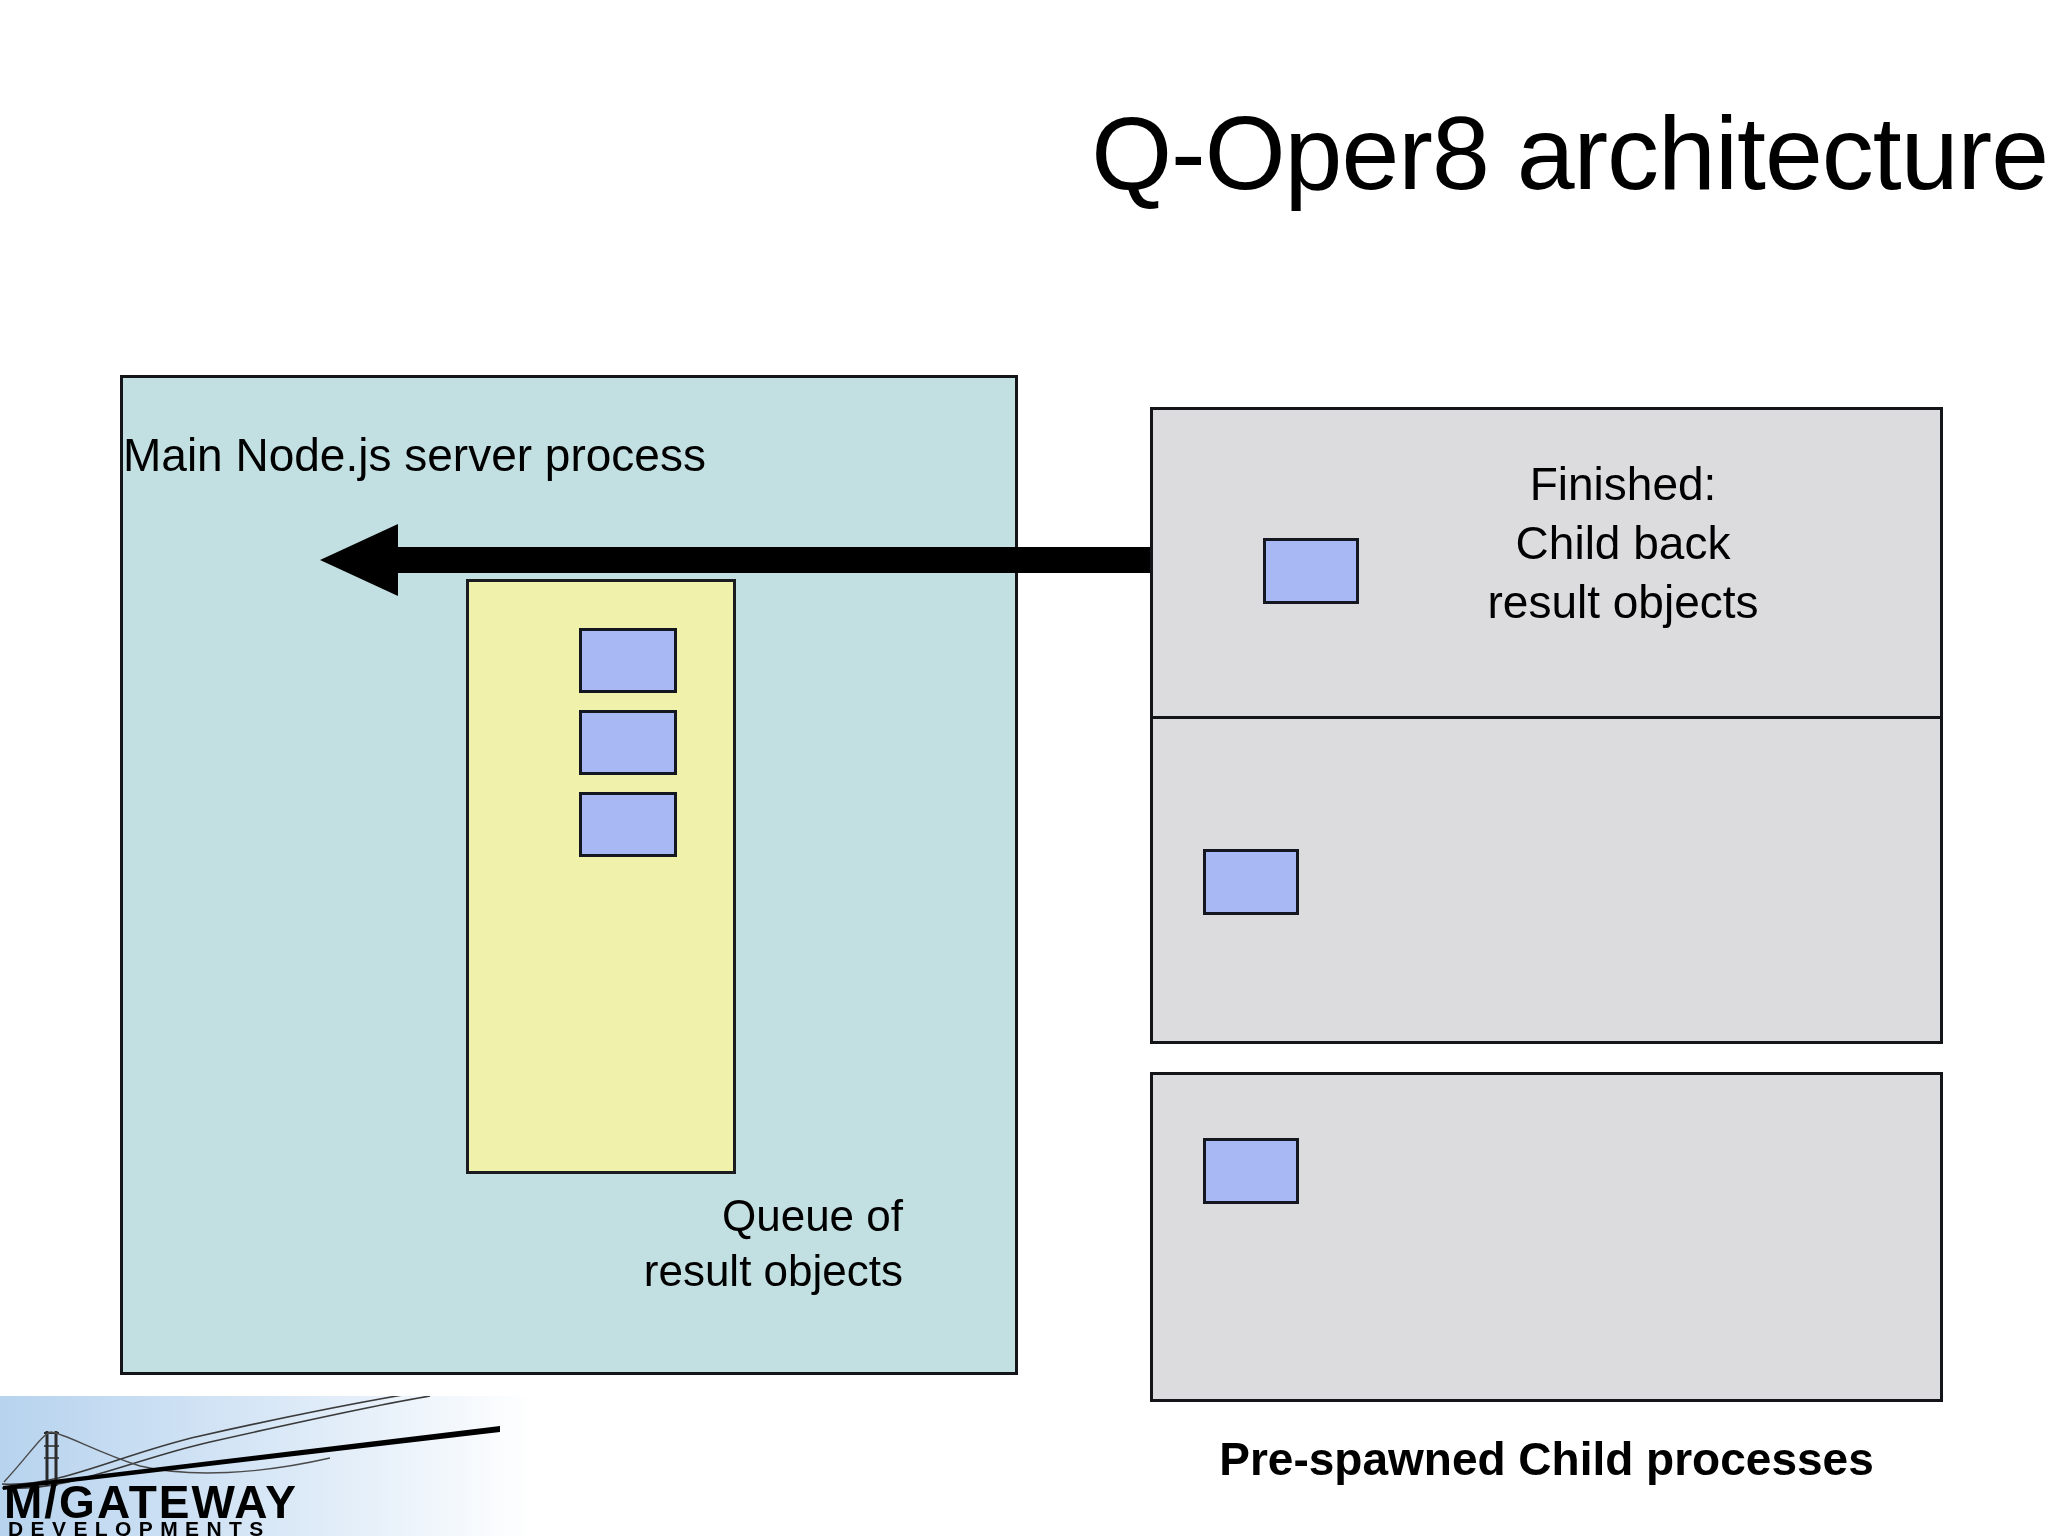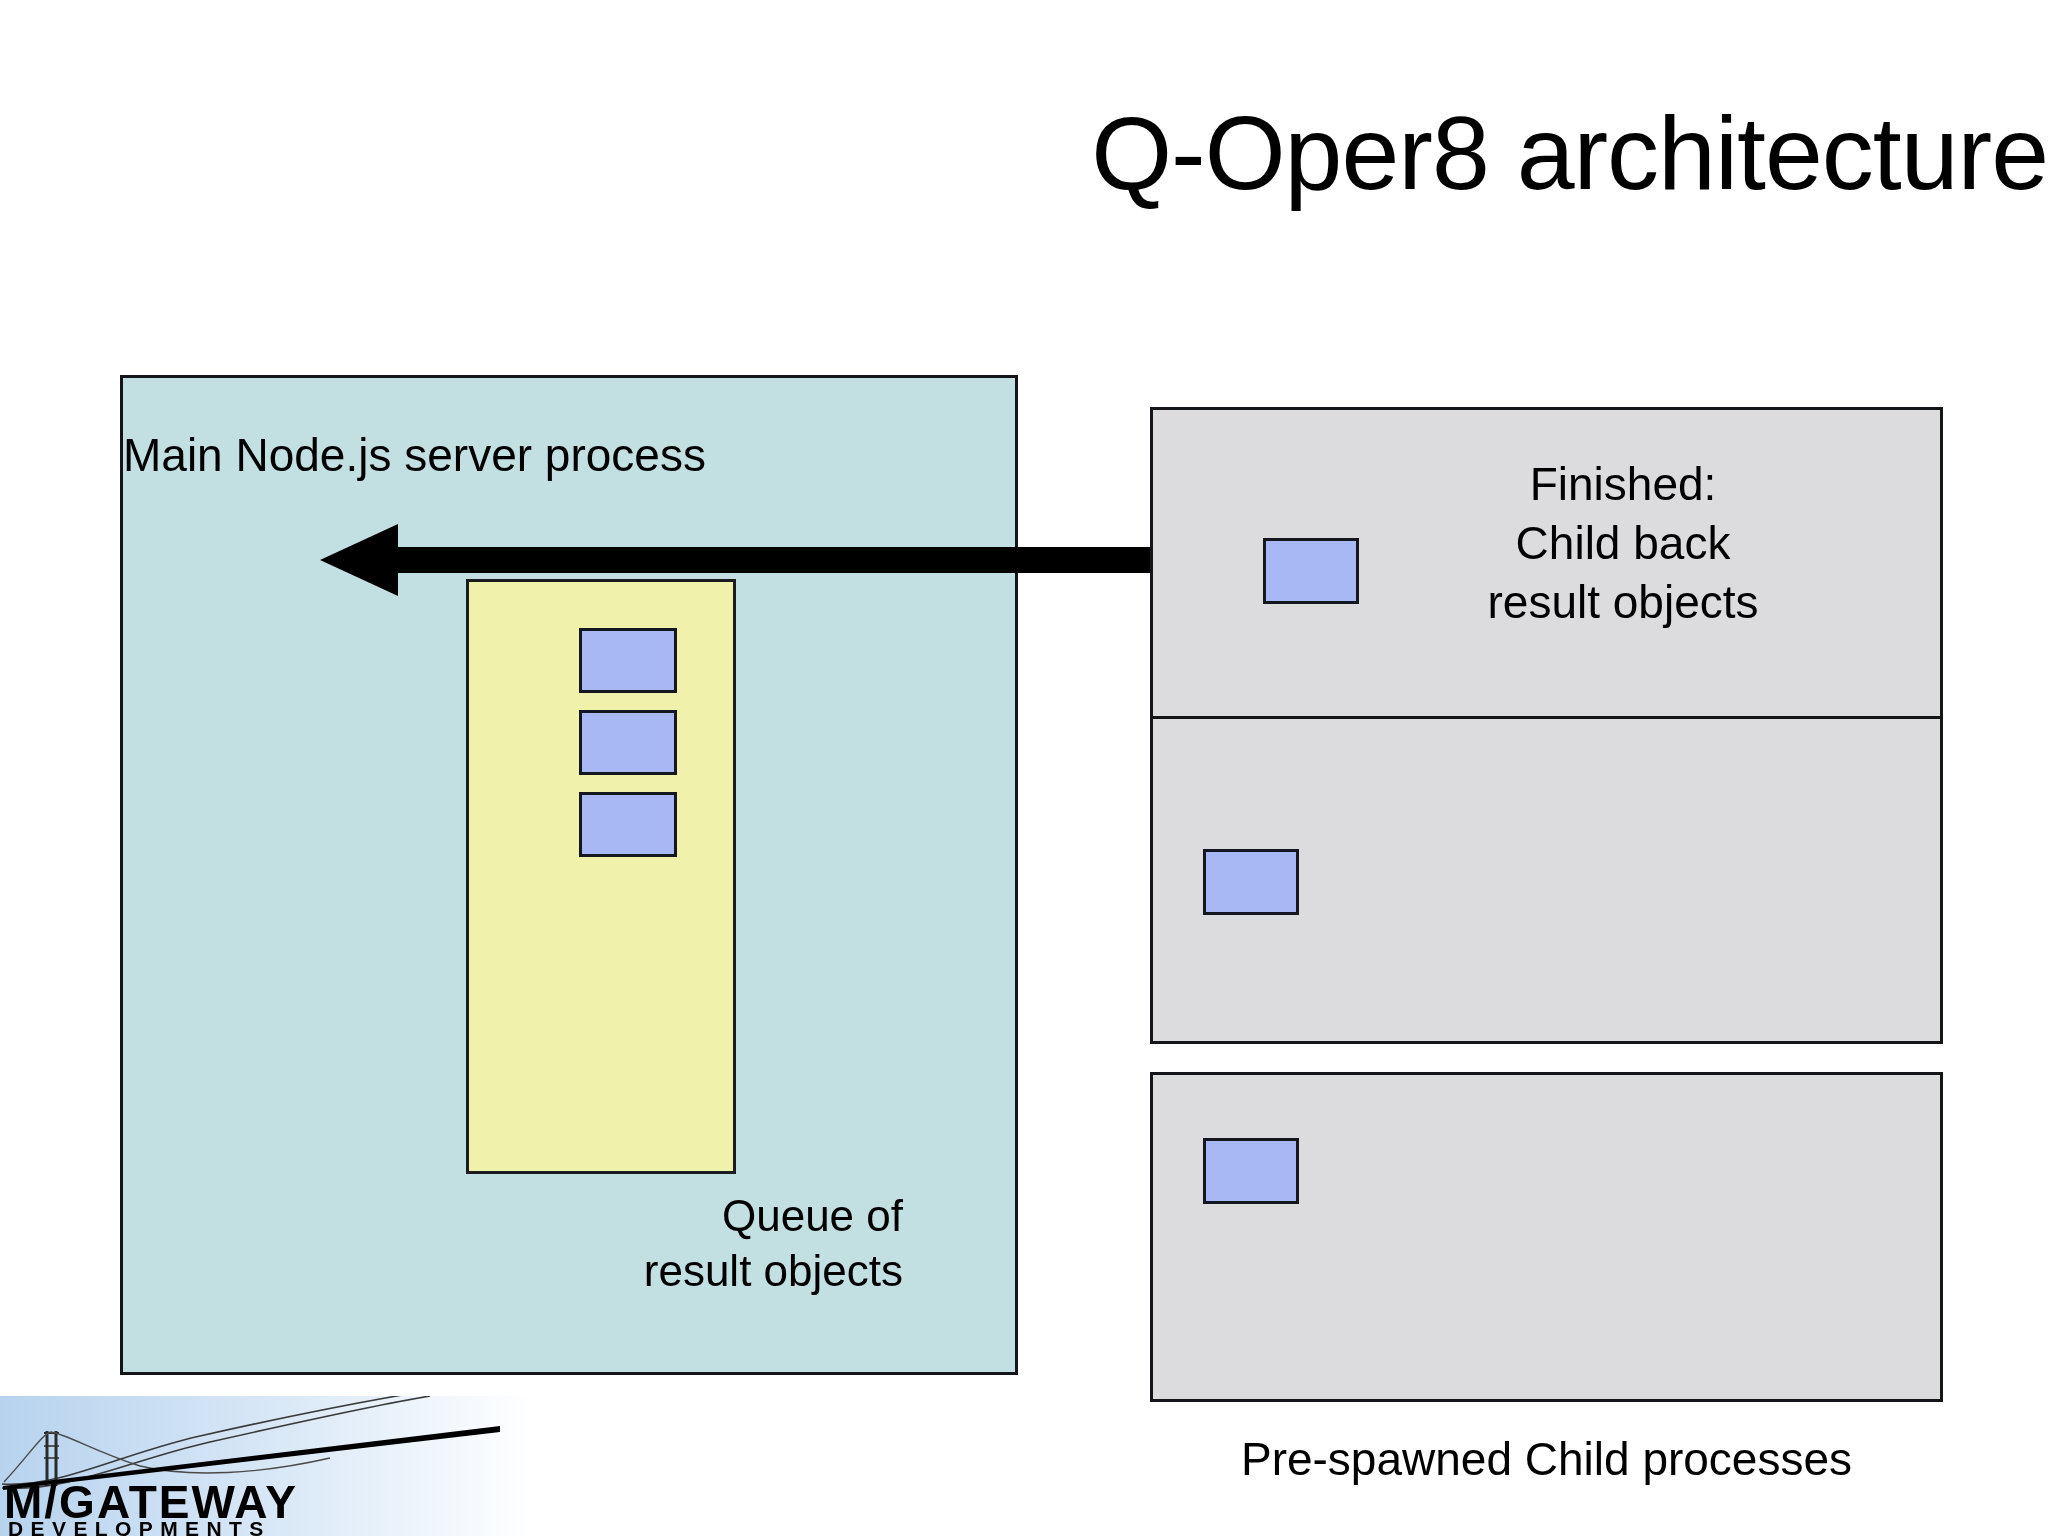--- a/index.html
+++ b/index.html
@@ -144,20 +144,21 @@
 
   #child-processes-caption {
     position: absolute;
     left: 1150px;
     top: 1432px;
     width: 793px;
     text-align: center;
     font-size: 46px;
     color: #000000;
     white-space: nowrap;
+    font-weight: bold;
   }
 
   
   #logo {
     position: absolute;
     left: 0;
     top: 1396px;
     width: 532px;
     height: 140px;
     overflow: hidden;

